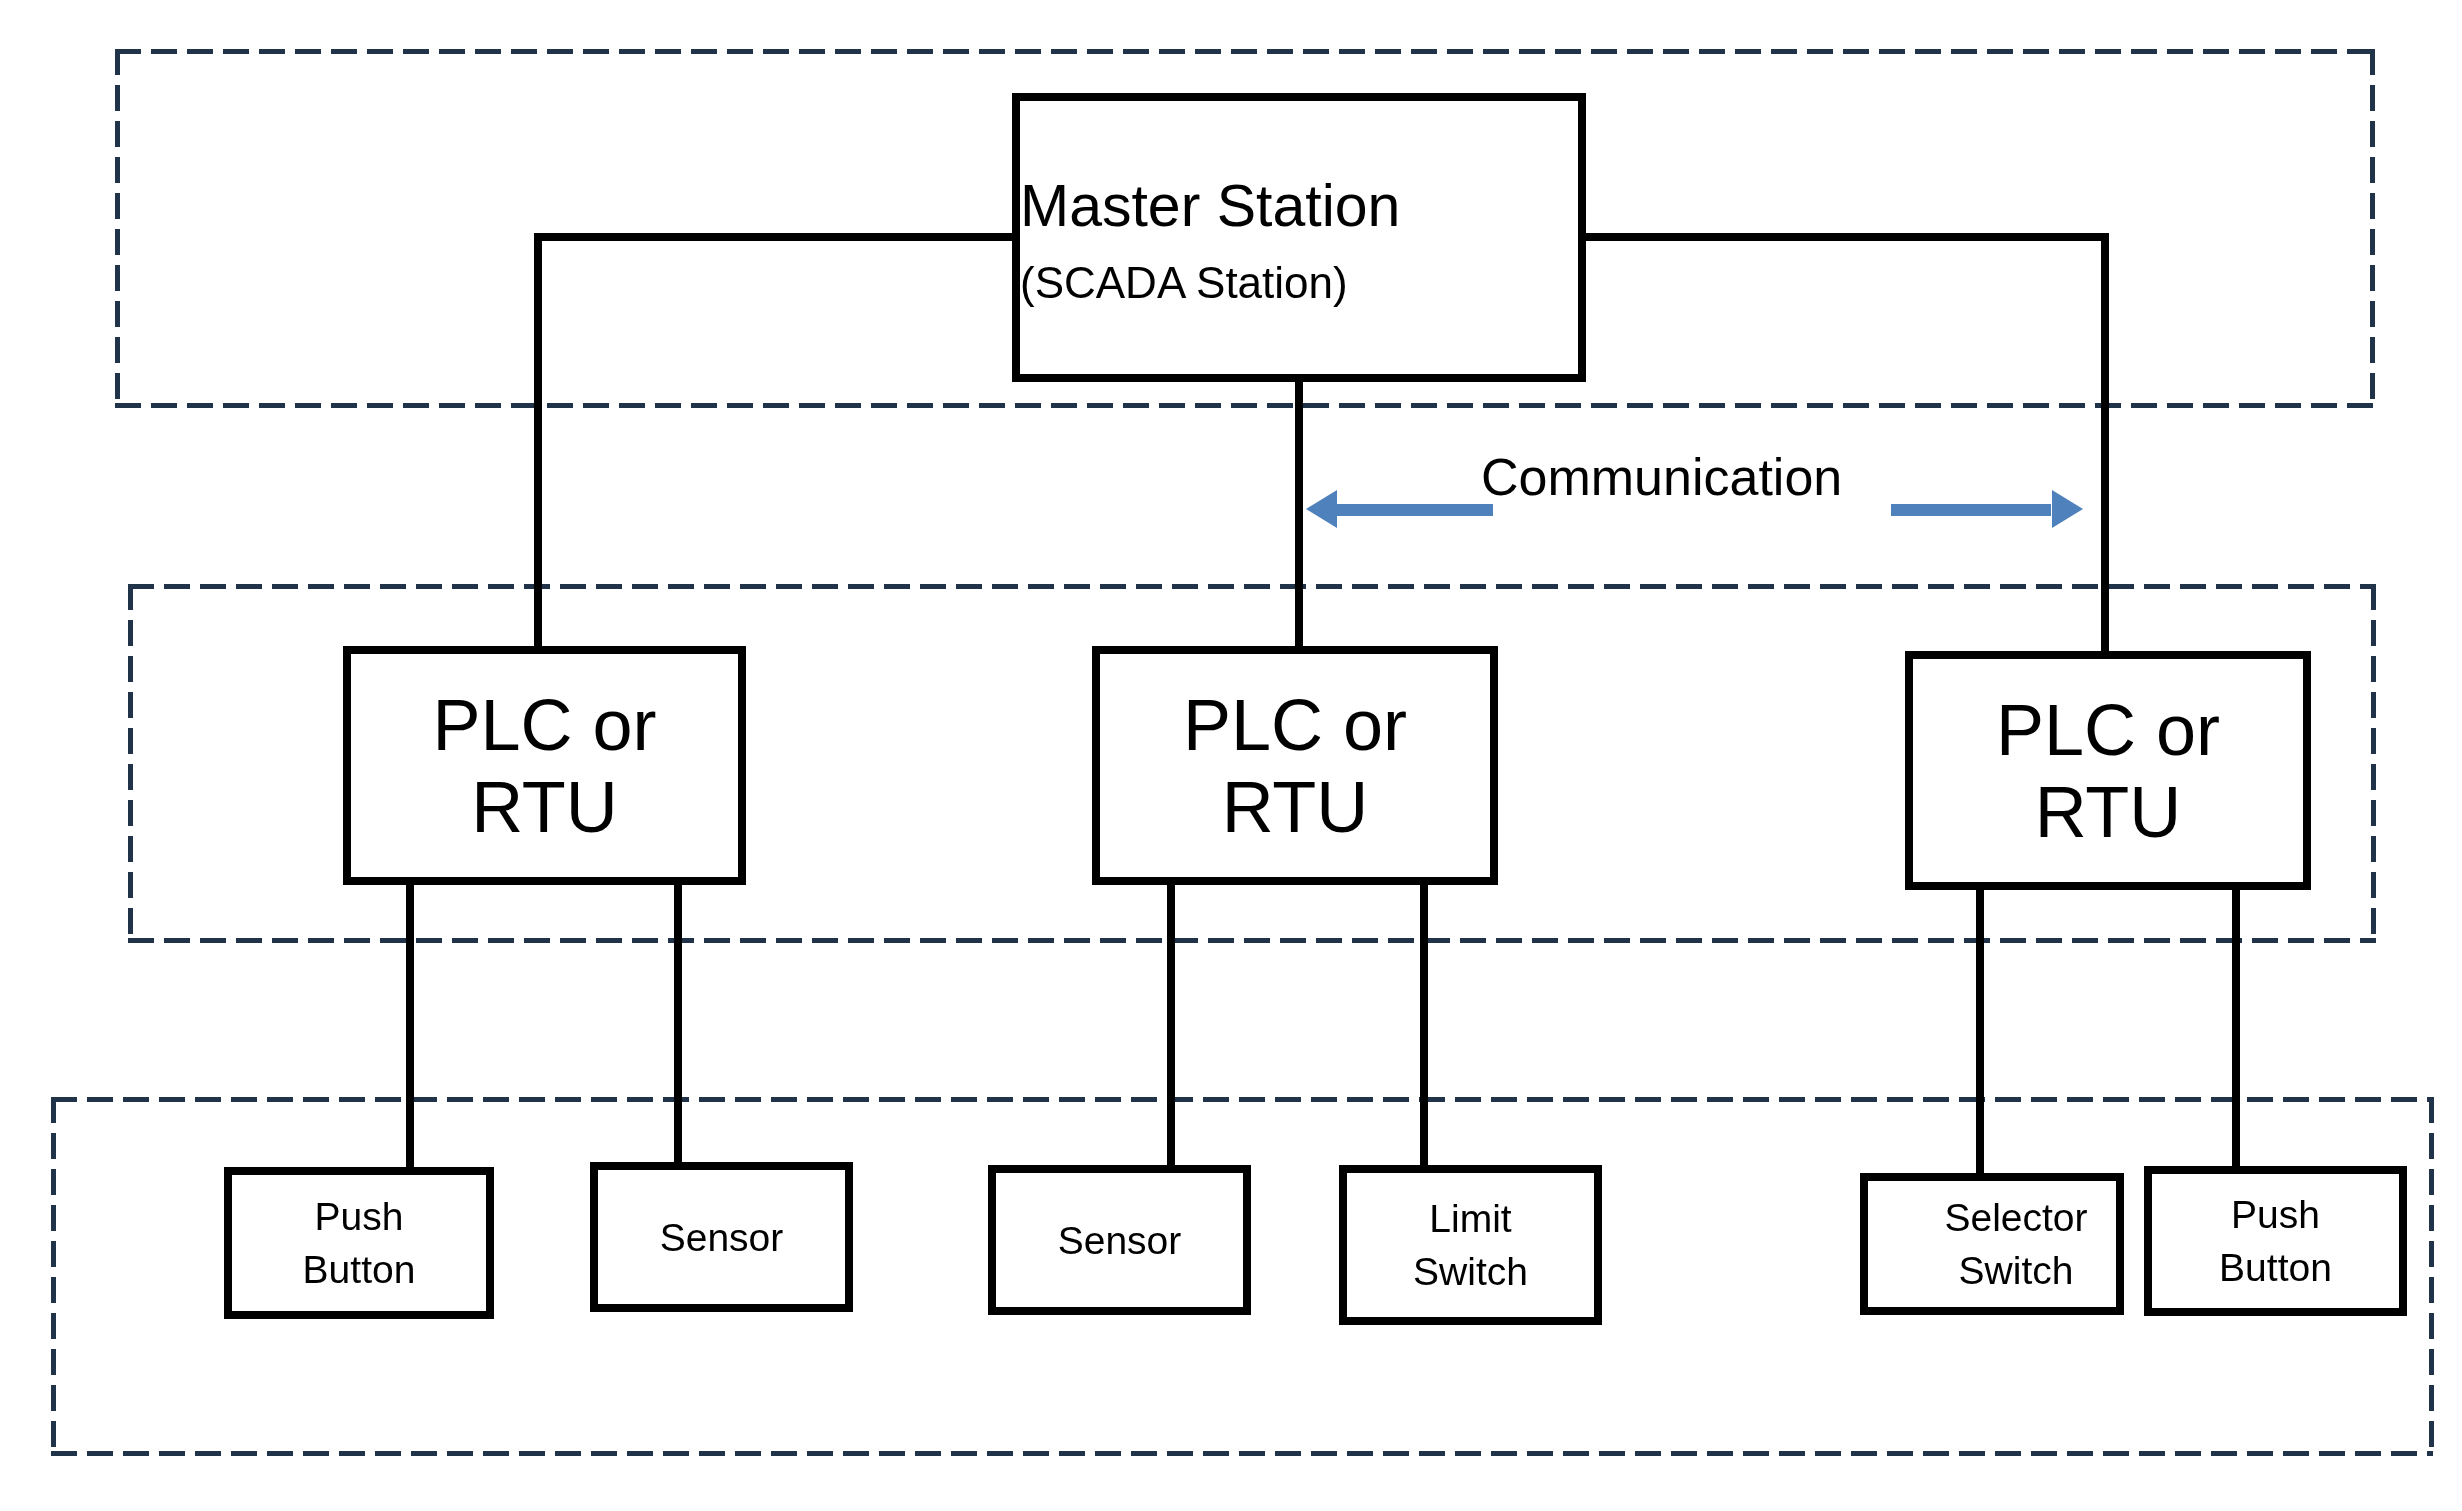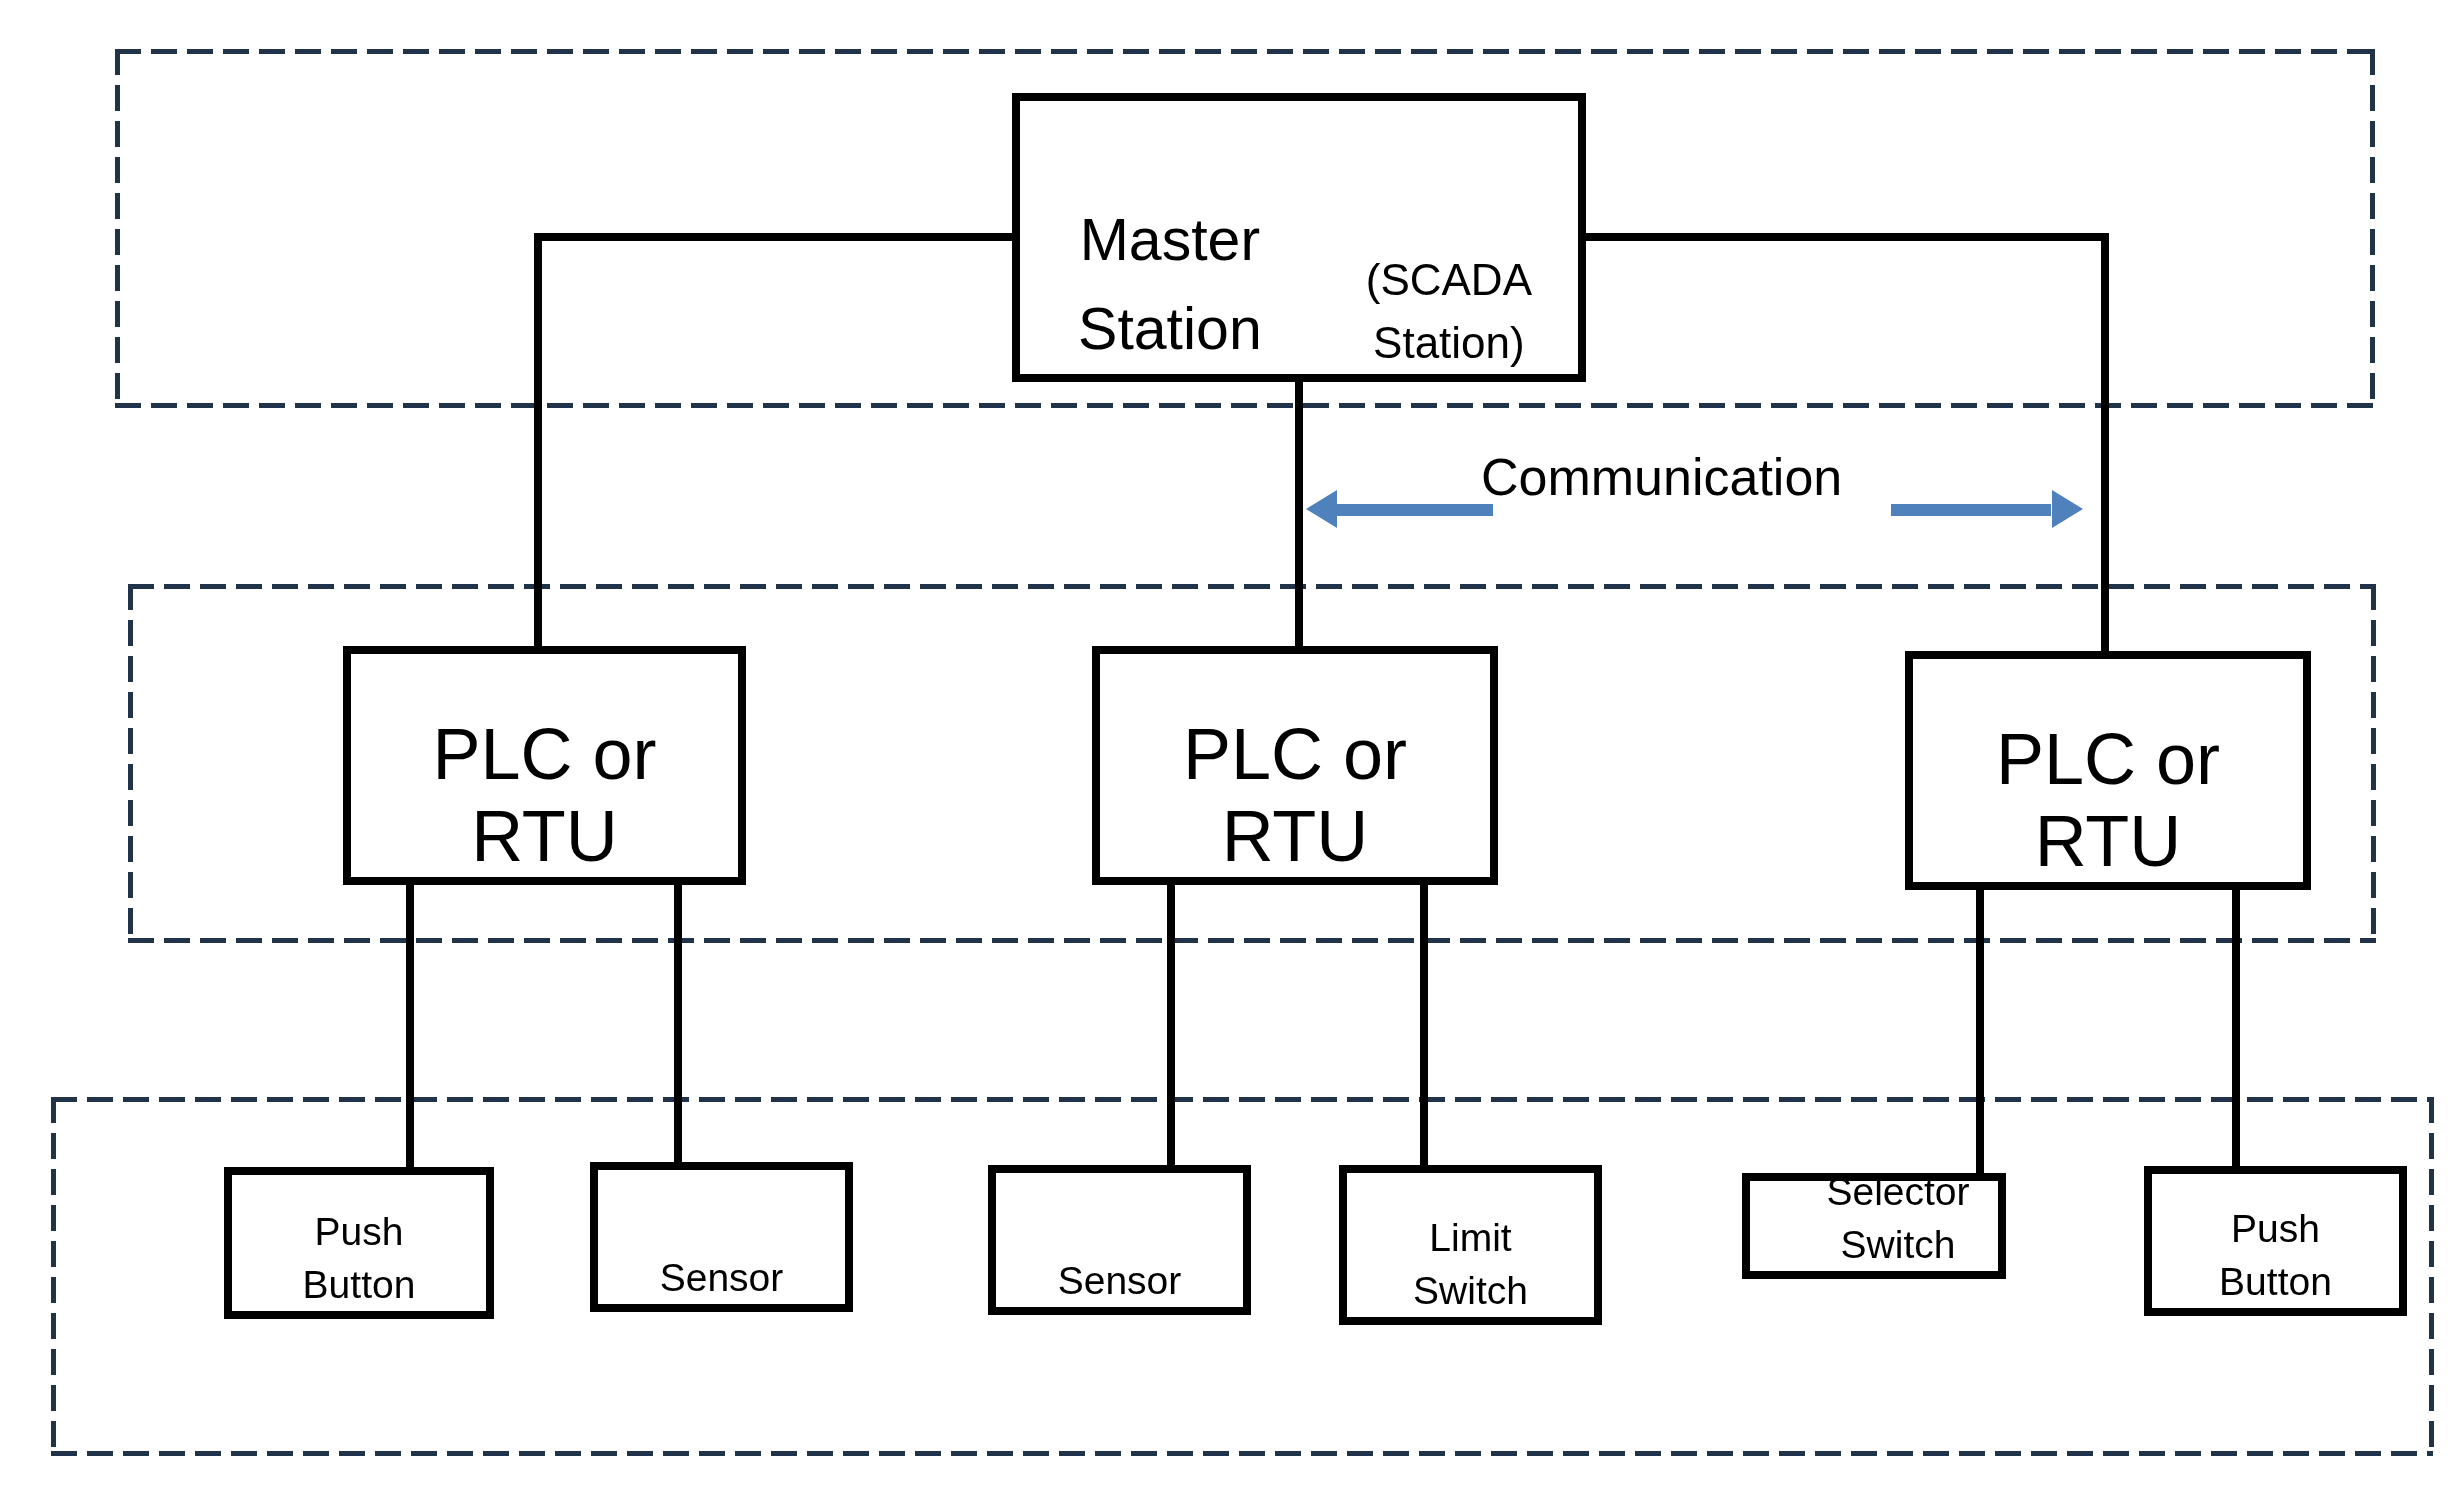--- a/index.html
+++ b/index.html
@@ -3,22 +3,22 @@
 <meta charset="utf-8">
 <style>
   html,body { margin:0; padding:0; background:#ffffff; }
   #canvas {
     position:relative; width:2462px; height:1511px;
     background:#ffffff; overflow:hidden;
     font-family:"Liberation Sans", sans-serif;
   }
   .box {
     position:absolute; background:#ffffff; border:8.4px solid #000000;
-    box-sizing:border-box; display:flex; flex-direction:row;
-    align-items:flex-end; justify-content:center; text-align:center; color:#000000;
+    box-sizing:border-box; display:flex; flex-direction:column;
+    align-items:flex-start; justify-content:center; text-align:center; color:#000000;
   }
   .line { position:absolute; background:#000000; }
   .dash-h { position:absolute; height:4.7px;
     background:repeating-linear-gradient(90deg, var(--dash) 0 26px, transparent 26px 36px); }
   .dash-v { position:absolute; width:4.7px;
     background:repeating-linear-gradient(180deg, var(--dash) 0 26px, transparent 26px 36px); }
   .shaft { position:absolute; height:12px; background:var(--arrow); }
   .head-left { position:absolute; width:0; height:0; border-style:solid;
     border-width:19.6px 31px 19.6px 0; border-color:transparent var(--arrow) transparent transparent; }
   .head-right { position:absolute; width:0; height:0; border-style:solid;
@@ -96,21 +96,21 @@
   </div>
   <div class="box dev" style="left:590px; top:1162px; width:263px; height:150px;">
     <span class="lbl">Sensor</span>
   </div>
   <div class="box dev" style="left:988px; top:1165px; width:263px; height:150px;">
     <span class="lbl">Sensor</span>
   </div>
   <div class="box dev" style="left:1339px; top:1165px; width:263px; height:160px;">
     <span class="lbl">Limit Switch</span>
   </div>
-  <div class="box dev" style="left:1742px; top:1173px; width:264px; height:106px;padding-left:48px;">
+  <div class="box dev" style="left:1860px; top:1173px; width:264px; height:142px;padding-left:48px;">
     <span class="lbl">Selector Switch</span>
   </div>
   <div class="box dev" style="left:2144px; top:1166px; width:263px; height:150px;">
     <span class="lbl">Push Button</span>
   </div>
 
   <div class="comm">
     <div>Communication</div>
   </div>
   <div>

